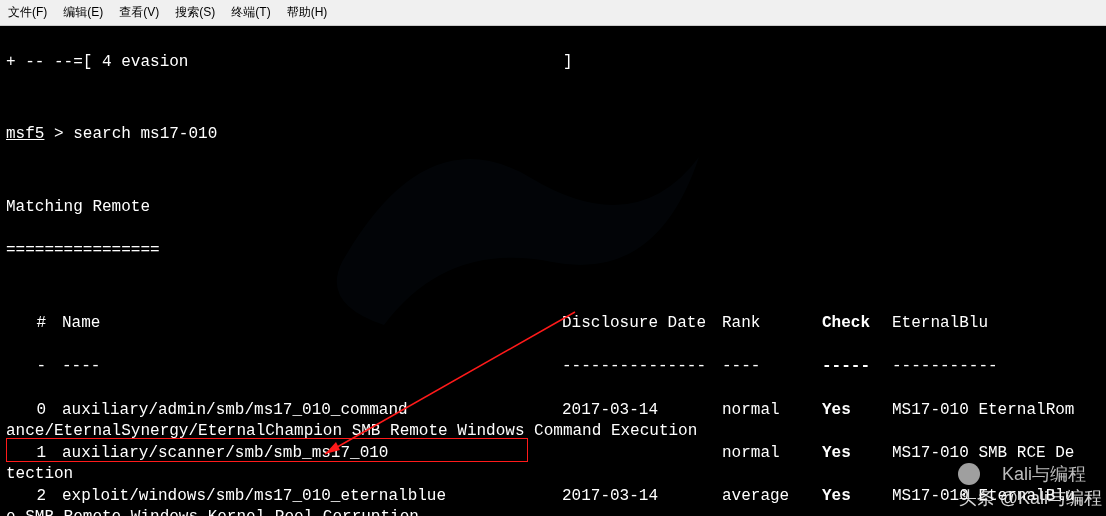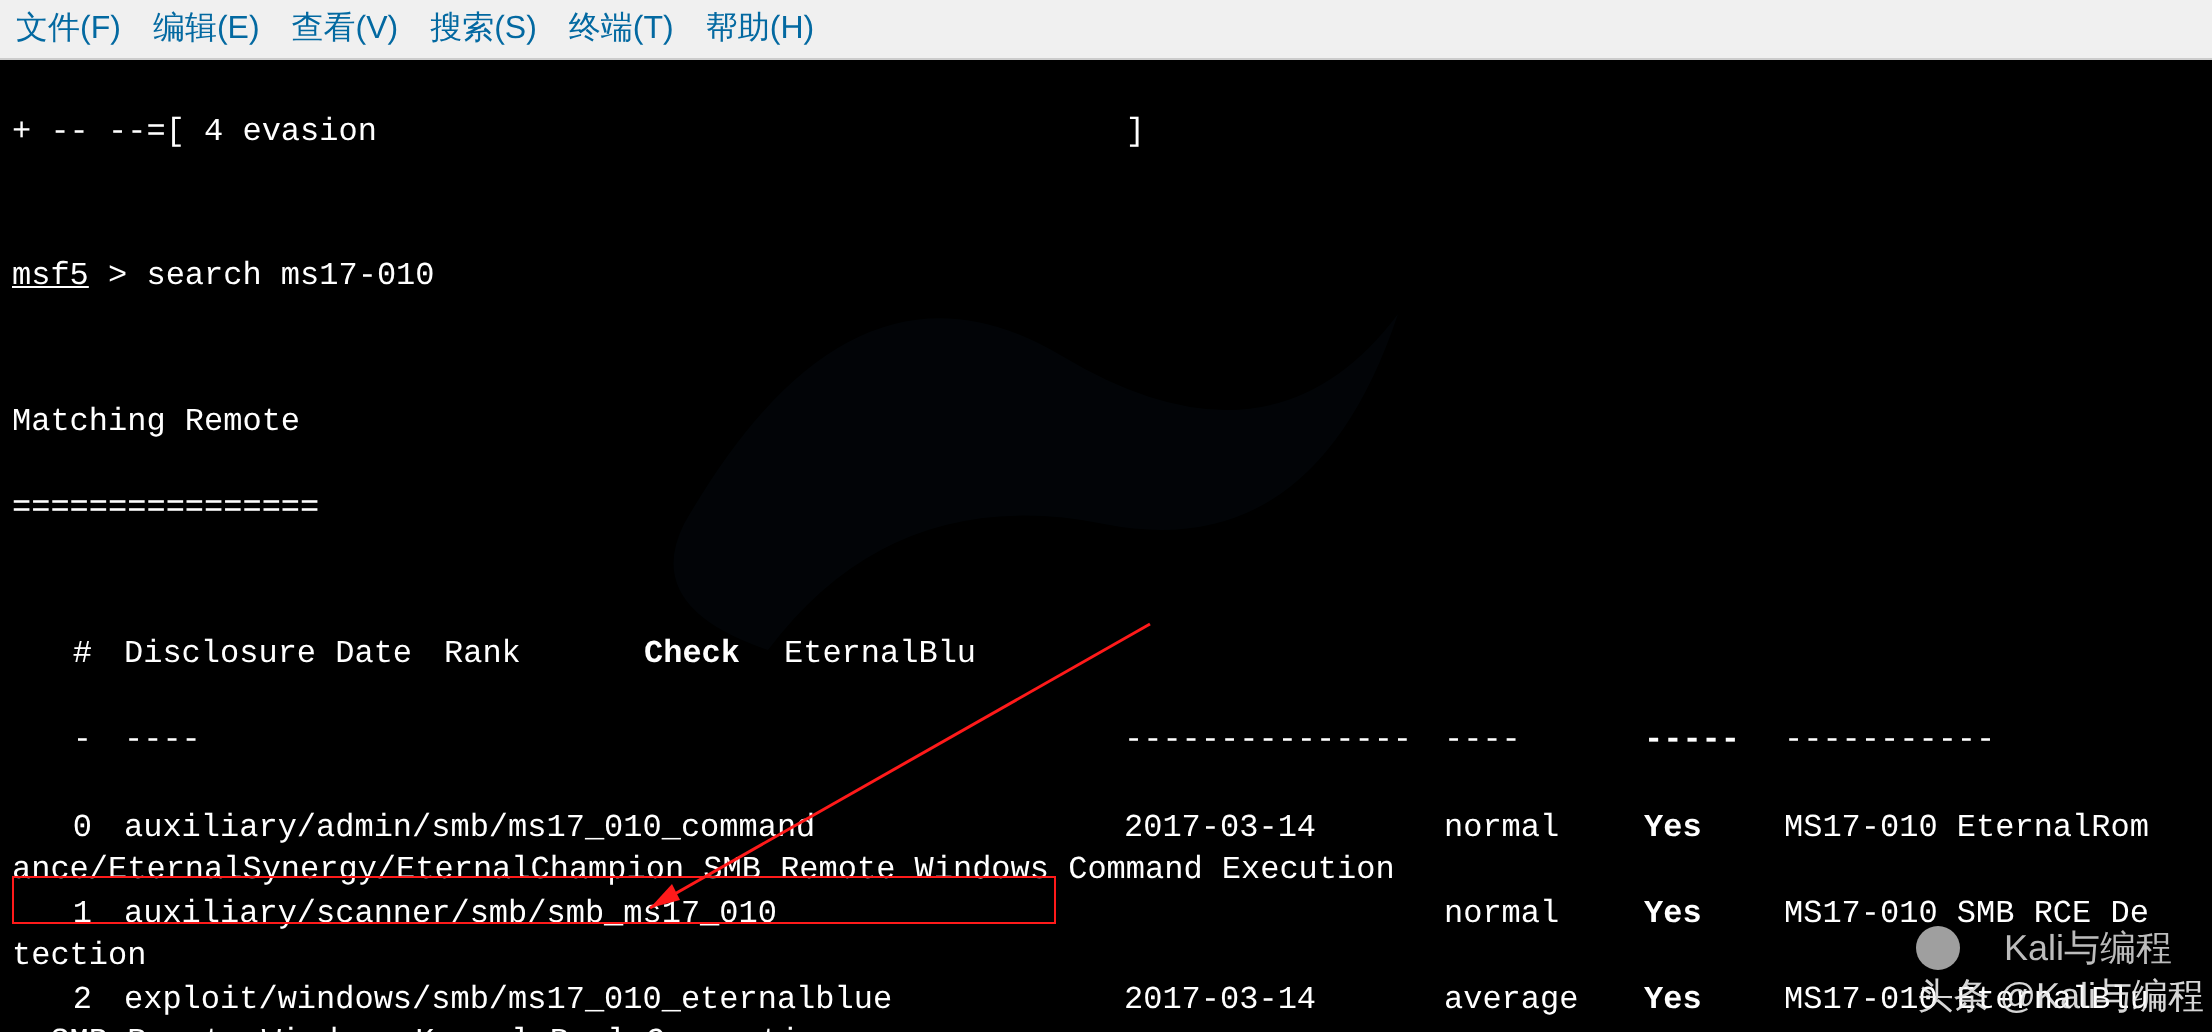--- a/index.html
+++ b/index.html
@@ -9,23 +9,23 @@
     height: 516px;
     background: #000;
     font-family: "Courier New", monospace;
     font-size: 16px;
     color: #fff;
     overflow: hidden;
     position: relative;
   }
   .menubar {
     background: #f0f0f0;
-    color: #0369a1;
+    color: #000000;
     font-family: sans-serif;
-    font-size: 16px;
+    font-size: 12px;
     padding: 2px 4px;
     display: flex;
     gap: 8px;
     border-bottom: 1px solid #ccc;
   }
   .menubar span { padding: 2px 4px; }
   .term {
     padding: 4px 6px;
     line-height: 1.35;
     white-space: pre;
@@ -115,20 +115,21 @@
 <div class="term">
 <div class="row">+ -- --=[ 4 evasion                                       ]</div>
 <div class="gap"></div>
 <div class="row"><span class="underline">msf5</span> &gt; <span>search ms17-010</span></div>
 <div class="gap"></div>
 <div class="row">Matching Remote</div>
 <div class="row">================</div>
 <div class="gap"></div>
 <div class="table-header">
   <span class="col-idx">#</span>
+  <span class="col-name">Name</span>
   <span class="col-date">Disclosure Date</span>
   <span class="col-rank">Rank</span>
   <span class="col-check">Check</span>
   <span class="col-desc">EternalBlu</span>
 </div>
 <div class="table-header">
   <span class="col-idx">-</span>
   <span class="col-name">----</span>
   <span class="col-date">---------------</span>
   <span class="col-rank">----</span>

